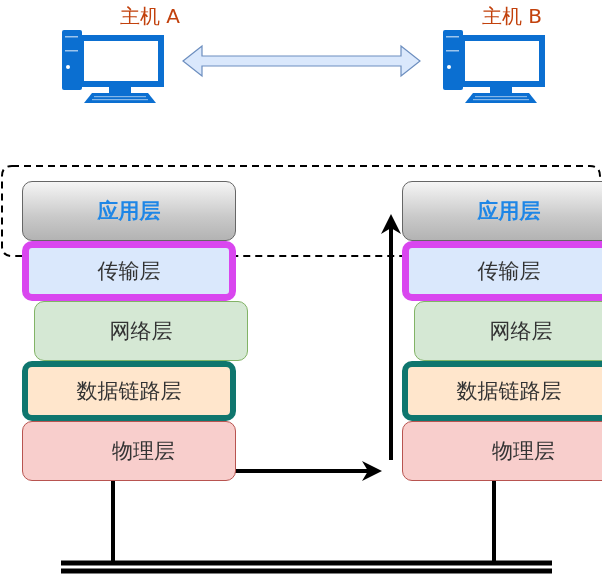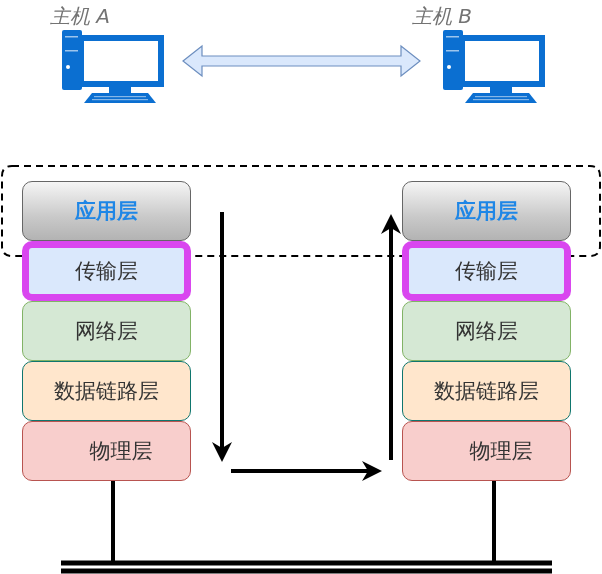--- a/index.html
+++ b/index.html
@@ -1,24 +1,24 @@
 <!DOCTYPE html>
 <html><head>
   <meta charset="utf-8">
   <style>
     html, body { margin: 0; padding: 0; background: #ffffff; }
     body { width: 602px; height: 574px; position: relative; overflow: hidden;
            font-family: "DejaVu Sans", "Liberation Sans", sans-serif; }
-    .host-label { position: absolute; font-size: 20px; color: #737373; text-align: left; width: 130px; line-height: 24px; font-style: italic; }
-    .layer { position: absolute; box-sizing: border-box; width: 169px; height: 60px; border-radius: 10px;
+    .host-label { position: absolute; font-size: 20px; color: #c2410c; text-align: right; width: 130px; line-height: 24px; }
+    .layer { position: absolute; box-sizing: border-box; width: 214px; height: 60px; border-radius: 10px;
              display: flex; align-items: center; justify-content: center; font-size: 21px; color: #333333; }
     .app { background: linear-gradient(to bottom, #f5f5f5 0%, #c9c9c9 60%, #b3b3b3 100%); border: 1px solid #666666; color: #1e86e6; font-weight: bold; }
     .transport { background: #dae8fc; border: 7px solid #d946ef; }
-    .network { background: #d5e8d4; border: 1px solid #82b366; }
-    .datalink { background: #ffe6cc; border: 1px solid #0f766e; }
+    .network { background: #d5e8d4; border: 1px solid #82b366; margin-left: 12px; }
+    .datalink { background: #ffe6cc; border: 6px solid #0f766e; }
     .physical { background: #f8cecc; border: 1px solid #b85450; padding-left: 29px; }
     svg { position: absolute; left: 0; top: 0; }
   </style>
 </head>
 <body>
 
 <div class="host-label" style="left:50px; top:4px;">主机 A</div>
 
 <div class="host-label" style="left:412px; top:4px;">主机 B</div>
 

